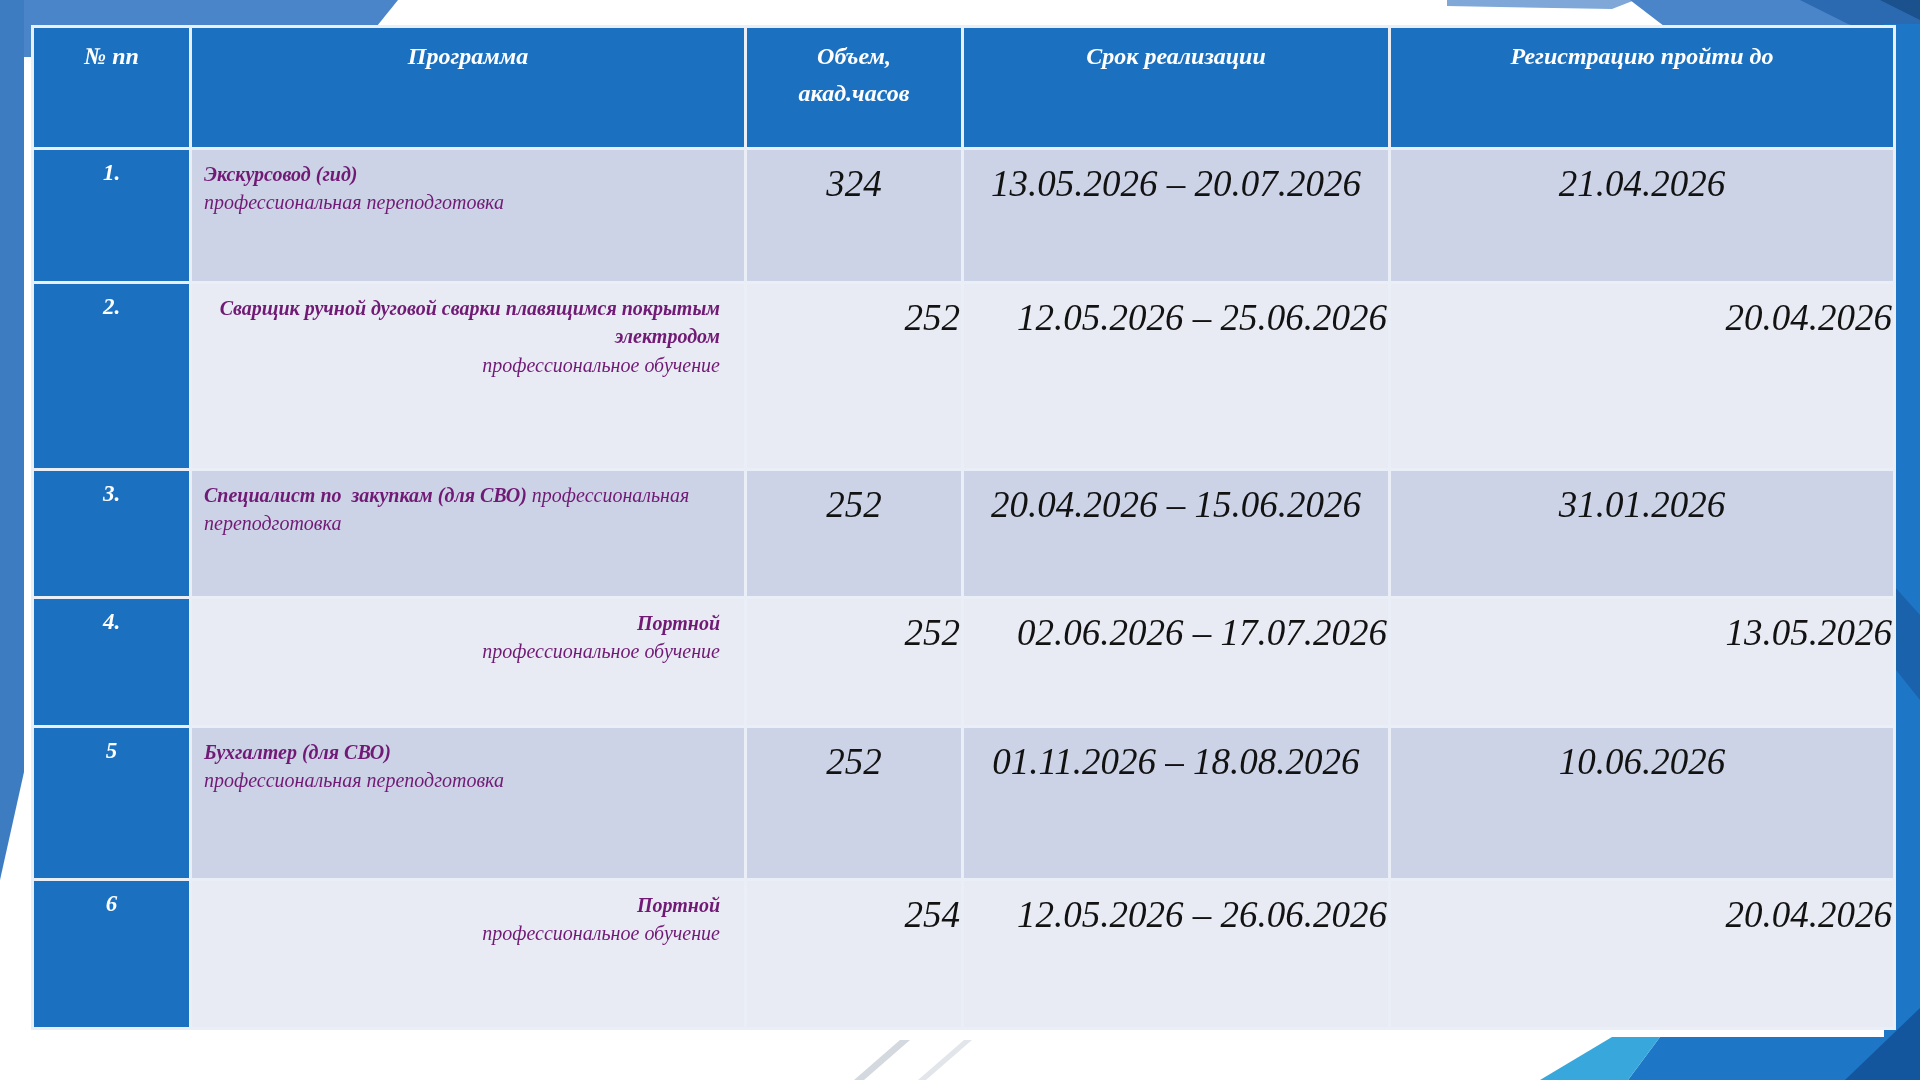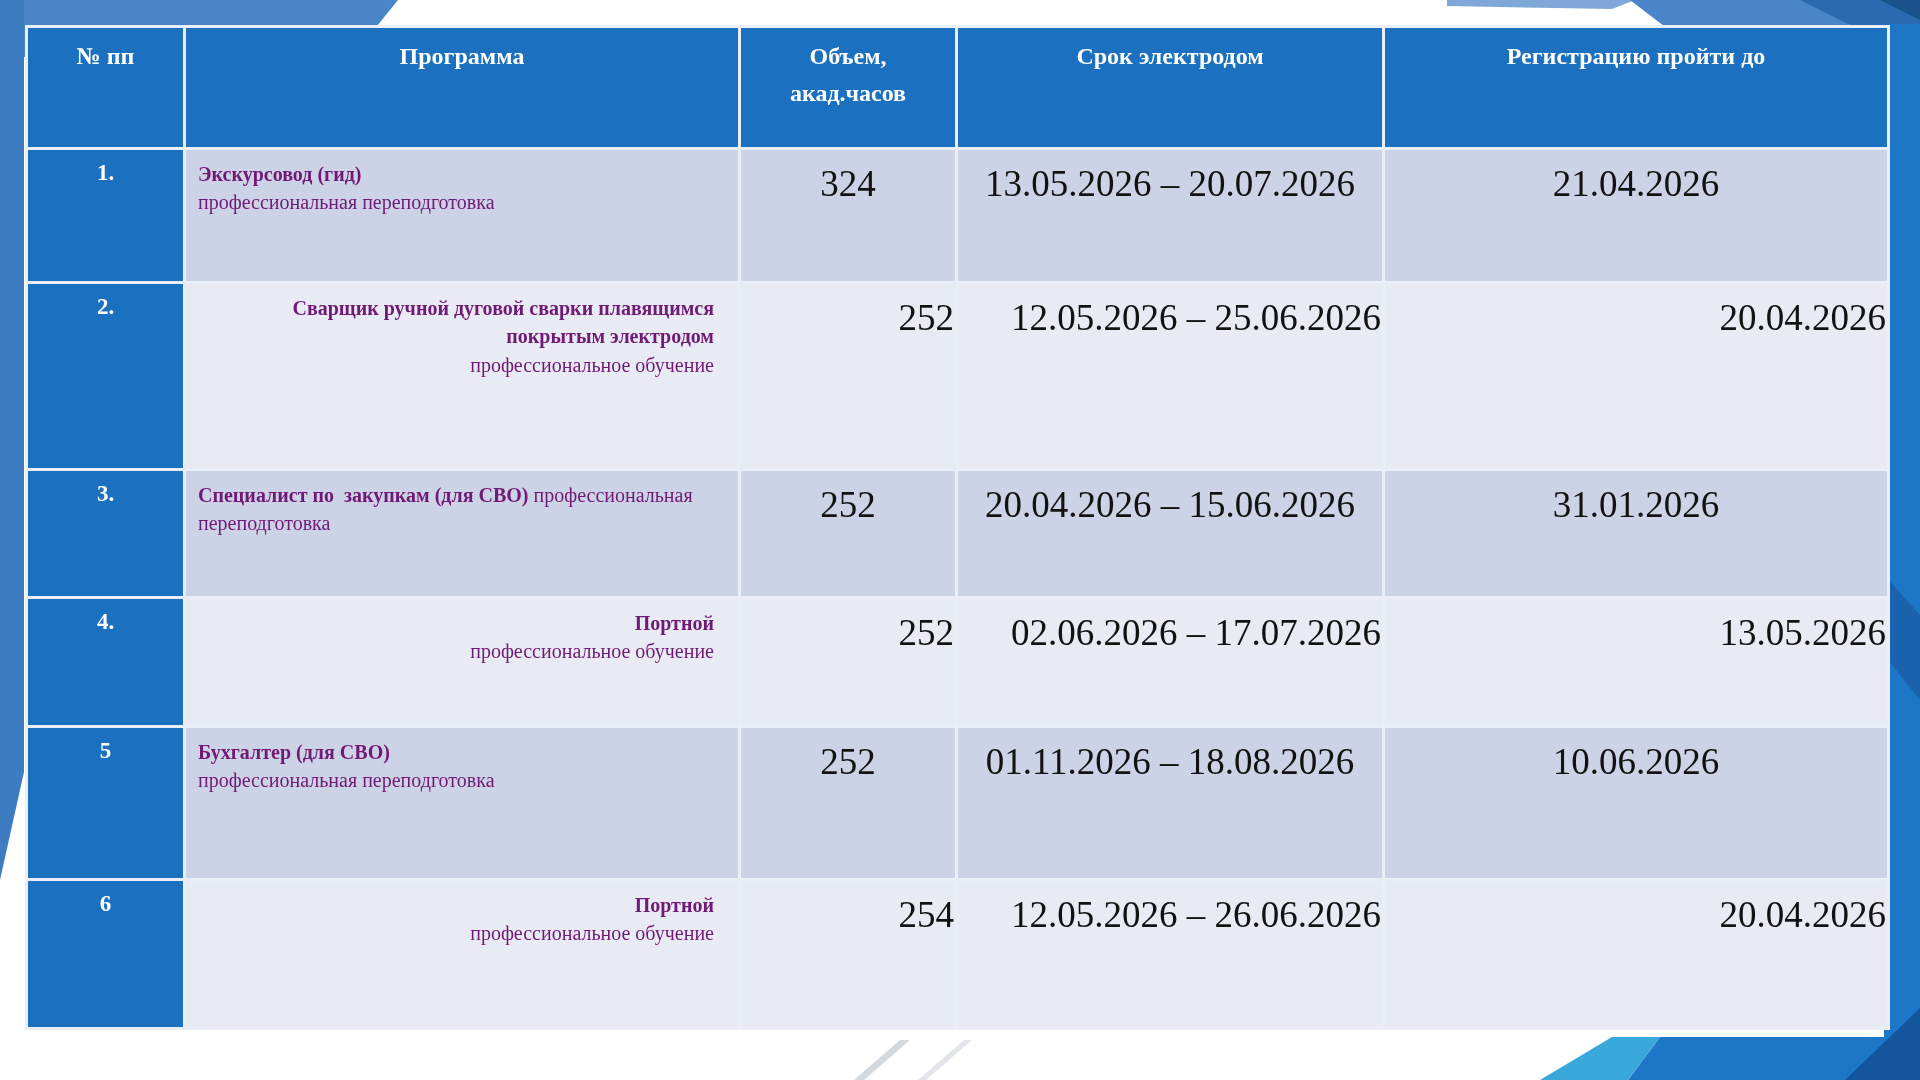--- a/index.html
+++ b/index.html
@@ -21,25 +21,26 @@
   .right-band{background:var(--accent_strong,#1E76C6);clip-path:polygon(1884px 24px,1920px 24px,1920px 1080px,1884px 1080px);}
   .right-dark{background:#1A62AC;clip-path:polygon(1884px 575px,1920px 615px,1920px 700px,1884px 655px);}
   .bottom-band{background:var(--accent_strong,#1E76C6);clip-path:polygon(1628px 1080px,1660px 1037px,1920px 1037px,1920px 1080px);}
   .bottom-cyan{background:var(--accent_cyan,#38A8DC);clip-path:polygon(1540px 1080px,1612px 1037px,1660px 1037px,1628px 1080px);}
   .bottom-navy{background:#14569E;clip-path:polygon(1845px 1080px,1920px 1008px,1920px 1080px);}
   .slash1{background:#D4D8DF;clip-path:polygon(854px 1080px,900px 1040px,910px 1040px,864px 1080px);}
   .slash2{background:#E2E5EA;clip-path:polygon(918px 1080px,964px 1040px,972px 1040px,926px 1080px);}
 
   
   table.programs{
-    position:absolute;left:25px;top:25px;
+    position:absolute;left:31px;top:25px;
     width:1862px;
     border-collapse:collapse;
     table-layout:fixed;
     z-index:2;
+    font-style:italic;
   }
   table.programs td,table.programs th{
     border:3px solid var(--border_light,#E9EEF7);
     vertical-align:top;
     overflow:hidden;
   }
   tr.hdr{height:122px;}
   tr.h1{height:134px;} tr.h2{height:187px;} tr.h3{height:128px;}
   tr.h4{height:129px;} tr.h5{height:153px;} tr.h6{height:149px;}
 
@@ -107,21 +108,21 @@
         <col style="width:217px">
       <col style="width:427px">
         <col style="width:505px">
     </colgroup>
     <tbody>
         <tr class="hdr">
       <th>№ пп</th>
       <th>Программа</th>
       <th class="prewrap">Объем,
 акад.часов</th>
-      <th>Срок электродом</th>
+      <th>Срок реализации</th>
       <th>Регистрацию пройти до</th>
     </tr>
 
     <tr class="dark h1">
       <td class="num">1.</td>
       <td class="prog">
         <div class="prog-name">Экскурсовод (гид)</div>
         <div class="prog-type">профессиональная переподготовка</div>
       </td>
       <td class="val">324</td>

